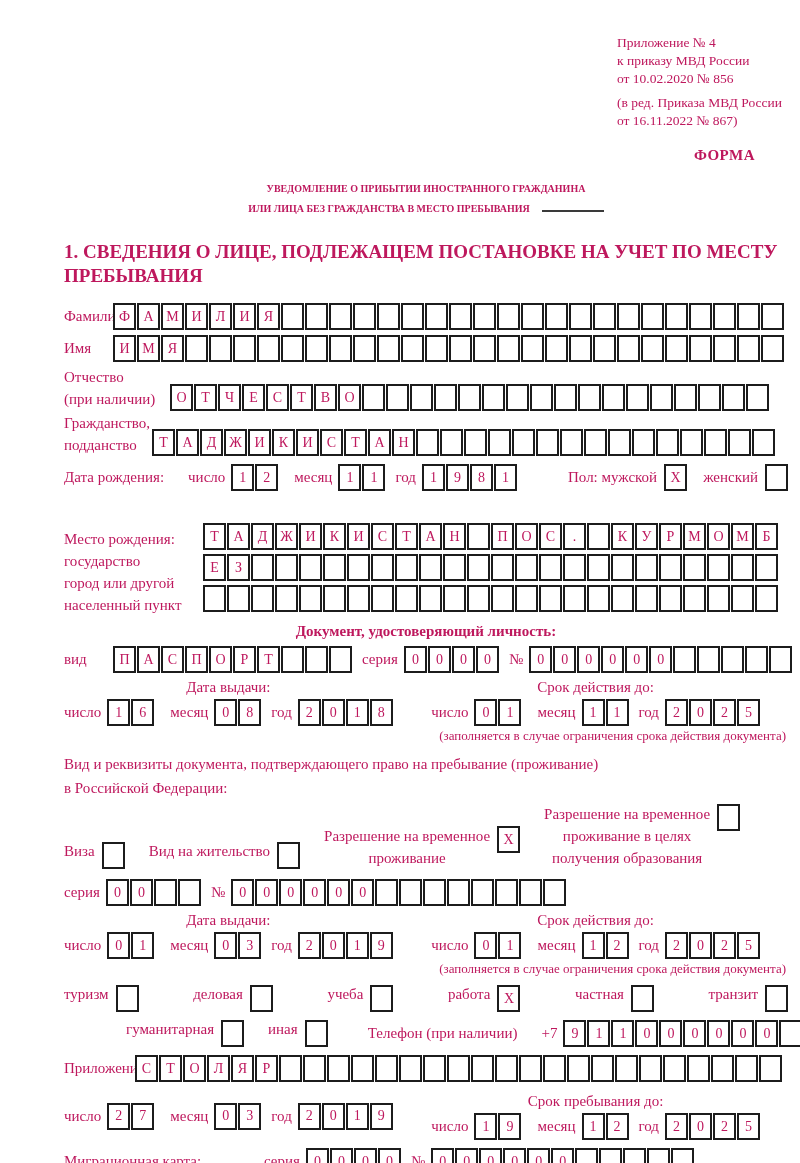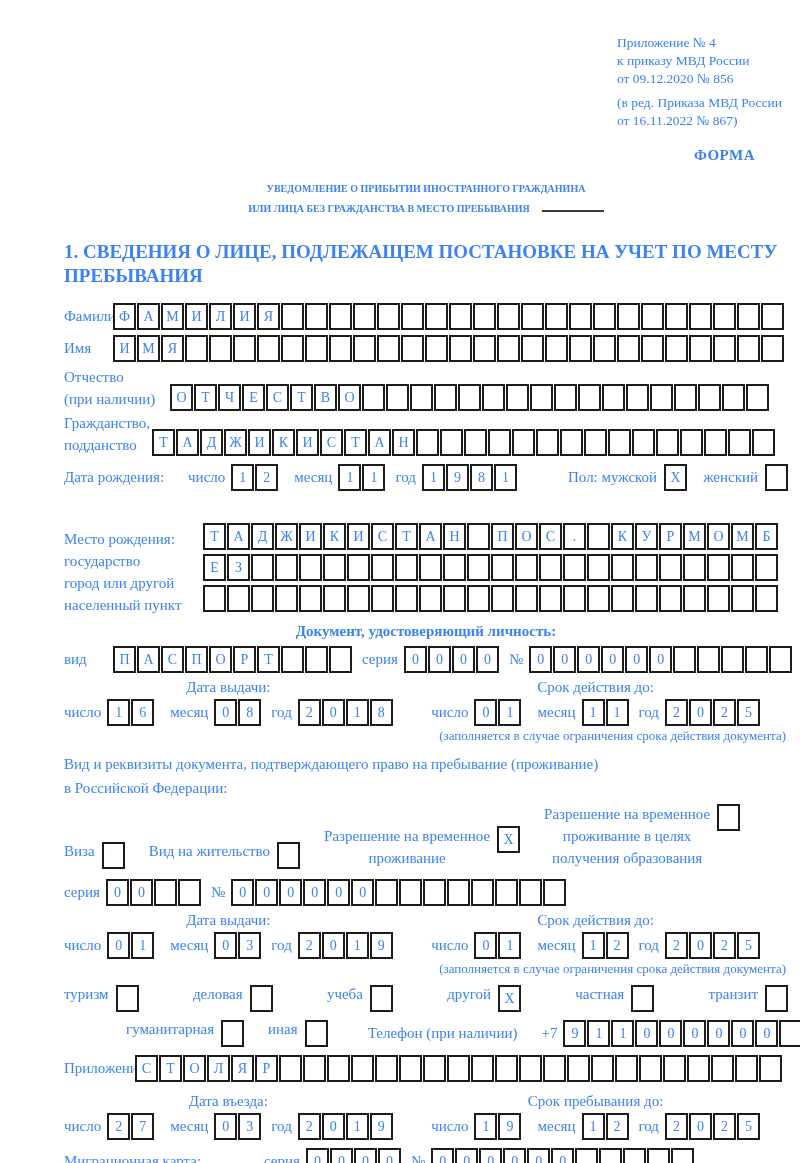--- a/index.html
+++ b/index.html
@@ -1,21 +1,21 @@
 <!DOCTYPE html>
 <html><head>
 <meta charset="utf-8">
 <style>
   html,body{margin:0;padding:0;background:#fff;}
   .page{
     position:relative;
     width:800px;height:1163px;
     box-sizing:border-box;
     padding:34px 12px 16px 64px;
-    background:#fff;color:#3b82f6;
+    background:#fff;color:#be185d;
     font-family:"Liberation Serif","DejaVu Serif",serif;
     font-size:15px;line-height:1.25;
     overflow:hidden;
   }
   .hdr-right{margin-left:553px;font-size:13.5px;line-height:1.35;}
   .hdr-right .amend{margin-top:5px;}
   .forma{font-weight:bold;text-align:right;padding-right:33px;margin-top:16px;font-size:15px;letter-spacing:.5px;}
   .title{font-weight:bold;text-align:center;margin-top:16px;font-size:10px;line-height:1.5;}
   .blank-line{display:inline-block;width:62px;border-bottom:2.5px solid #3a3a3a;height:14px;margin-left:12px;vertical-align:baseline;}
   .sec{font-weight:bold;margin-top:24px;margin-bottom:16px;font-size:19px;}
@@ -52,21 +52,21 @@
   .mb2{margin-bottom:2px;} .mb8{margin-bottom:8px;} .mb10{margin-bottom:10px;} .mt8{margin-top:4px;}
 </style>
 </head>
 <body>
 
 <div class="page">
 
   <div class="hdr-right">
     <div>Приложение № 4</div>
     <div>к приказу МВД России</div>
-    <div>от 09.12.2020 № 856</div>
+    <div>от 10.02.2020 № 856</div>
     <div class="amend">(в ред. Приказа МВД России</div>
     <div>от 16.11.2022 № 867)</div>
   </div>
 
   <div class="forma">ФОРМА</div>
 
   <div class="title">
     <div>УВЕДОМЛЕНИЕ О ПРИБЫТИИ ИНОСТРАННОГО ГРАЖДАНИНА</div>
     <div><span>ИЛИ ЛИЦА БЕЗ ГРАЖДАНСТВА В МЕСТО ПРЕБЫВАНИЯ</span><span class="blank-line"></span></div>
   </div>
@@ -524,21 +524,21 @@
       </span>
     <span class="chk-item">
         <span class="lbl">деловая</span>
         <span class="cbox"></span>
       </span>
     <span class="chk-item">
         <span class="lbl">учеба</span>
         <span class="cbox"></span>
       </span>
     <span class="chk-item">
-        <span class="lbl">другой</span>
+        <span class="lbl">работа</span>
         <span class="cbox">X</span>
       </span>
     <span class="chk-item">
         <span class="lbl">частная</span>
         <span class="cbox"></span>
       </span>
     <span class="chk-item">
         <span class="lbl">транзит</span>
         <span class="cbox"></span>
       </span>
@@ -597,21 +597,20 @@
         <span class="cell"></span>
         <span class="cell"></span>
         <span class="cell"></span>
         <span class="cell"></span>
         <span class="cell"></span>
       </span>
   </div>
 
   <div class="dates mb8">
     <div class="dgroup">
-      <div class="dhead">Дата въезда:</div>
       <div class="drow">
         <span class="lbl">число</span>
         <span class="cells ml6">
             <span class="cell">2</span>
             <span class="cell">7</span>
           </span>
         <span class="lbl ml16">месяц</span>
         <span class="cells ml6">
             <span class="cell">0</span>
             <span class="cell">3</span>

